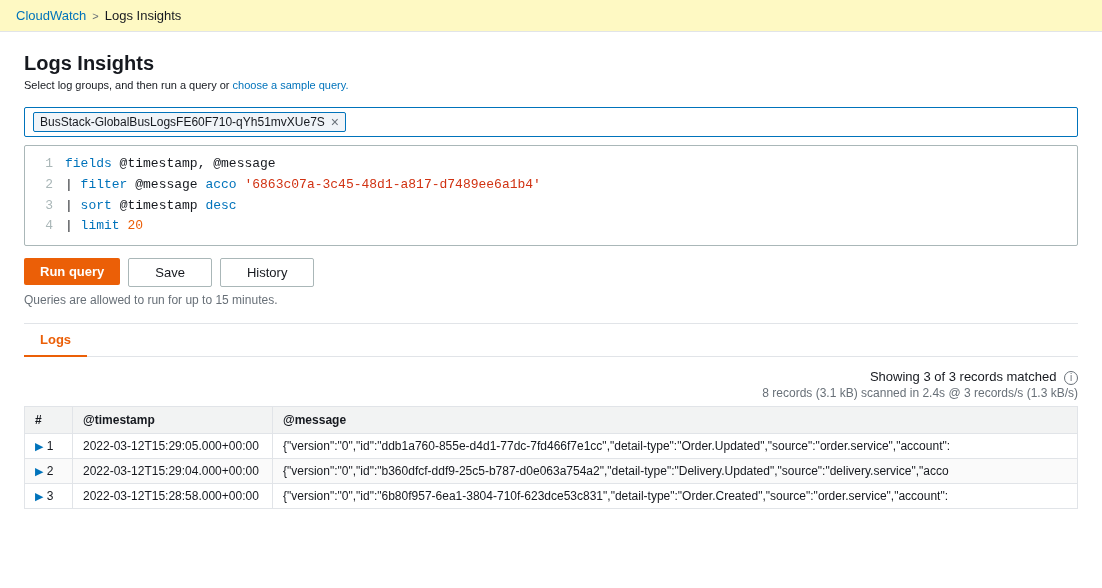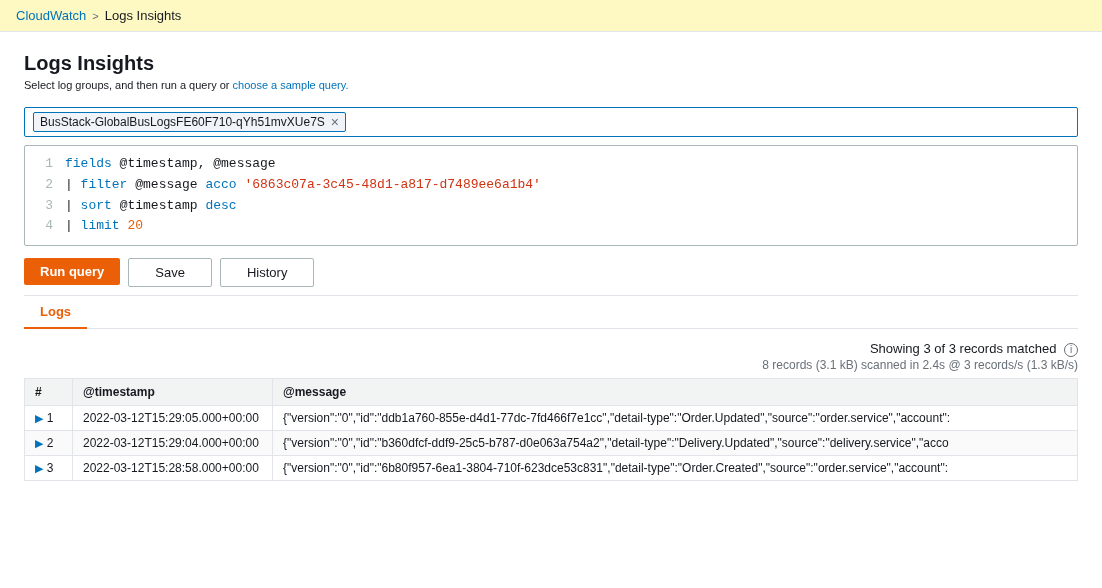--- a/index.html
+++ b/index.html
@@ -284,20 +284,21 @@
         | <span class="kw-blue">limit</span> <span class="kw-orange">20</span>
       </span>
     </div>
   </div>
 
   <div class="btn-row">
     <button class="btn-run">Run query</button>
     <button class="btn-secondary">Save</button>
     <button class="btn-secondary">History</button>
   </div>
+  <div class="query-note">Queries are allowed to run for up to 15 minutes.</div>
 
   <hr class="divider">
 
   <div class="tabs">
     <div class="tab active">Logs</div>
   </div>
 
   <div class="results-summary">
     <span>Showing 3 of 3 records matched</span>
     <span class="info-icon">i</span>

